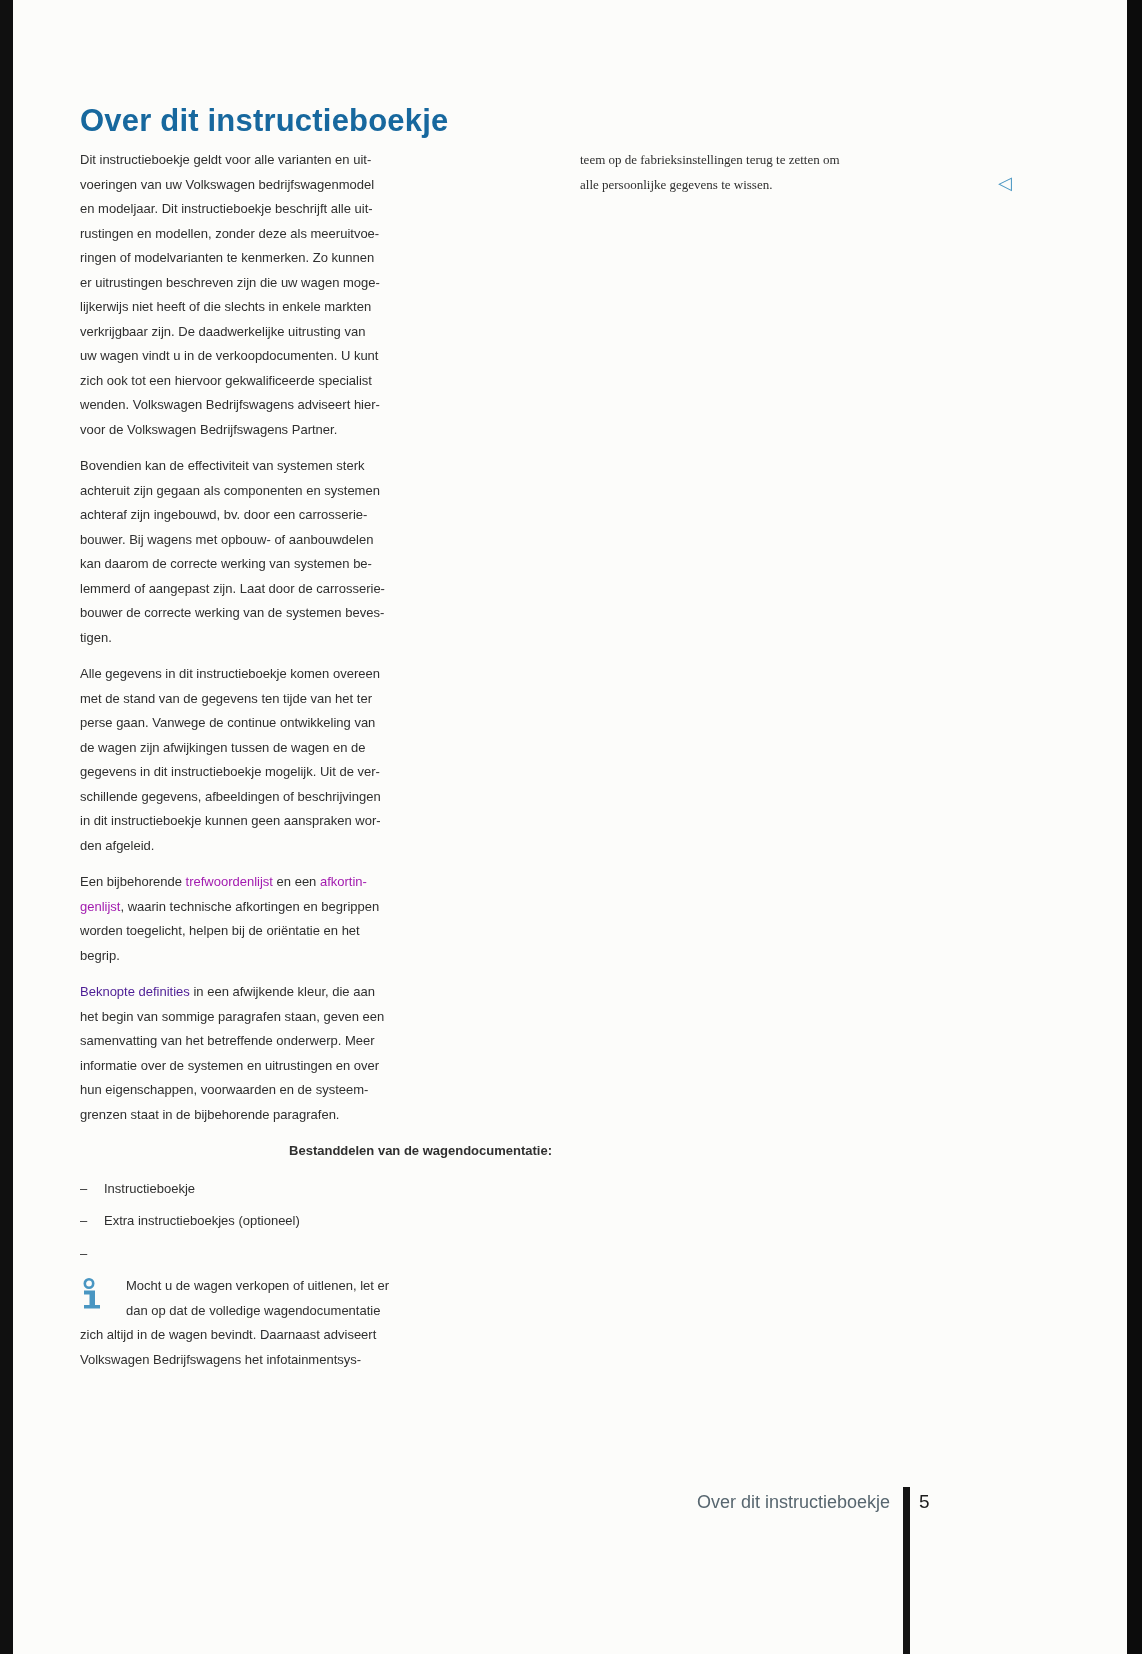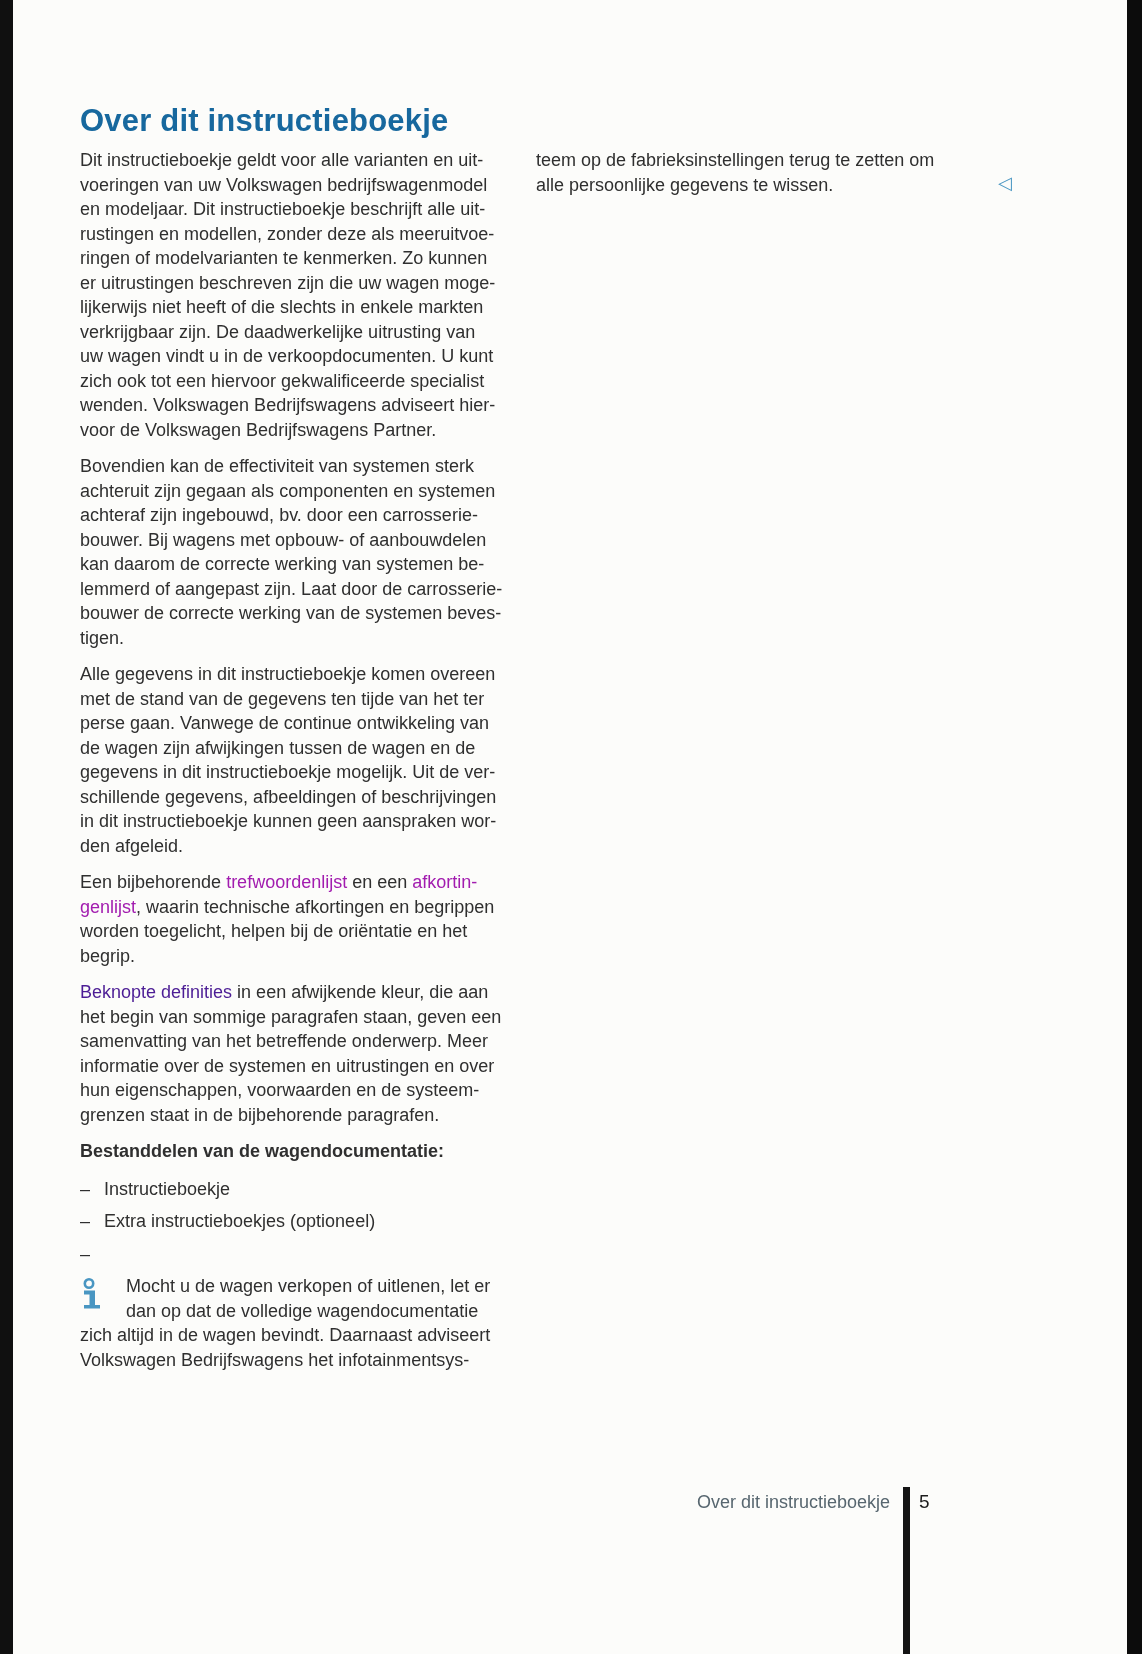--- a/index.html
+++ b/index.html
@@ -9,27 +9,27 @@
     font-family:"Liberation Sans","DejaVu Sans",sans-serif;
     color:#2f2f2f;overflow:hidden;
   }
   .edge{position:absolute;top:0;height:1654px;background:#101010;}
   .edge-left{left:0;width:13px;}
   .edge-right{right:0;width:15px;background:#0c0c0c;}
   .title{
     position:absolute;left:80px;top:82px;
     font-size:31px;font-weight:bold;color:#17689e;letter-spacing:.2px;
   }
-  .col{position:absolute;top:148px;font-size:18px;line-height:24.5px;}
+  .col{position:absolute;top:148px;font-size:13px;line-height:24.5px;}
   .col-left{left:80px;width:472px;}
-  .col-right{left:536px;width:472px;}
+  .col-right{left:580px;width:472px;font-family:Liberation Serif, serif;}
   p.body{margin:0 0 12px 0;white-space:pre;}
   .link{color:#a21caf;}
   .lead{color:#4c1d95;}
-  .list-heading{font-weight:bold;margin:8px 0 13px 0;white-space:pre;}
+  .list-heading{font-weight:bold;margin:8px 0 13px 0;white-space:pre;text-align:right;}
   .list-item{display:flex;margin:0 0 8px 0;}
   .list-item .dash{width:24px;flex:0 0 24px;}
   .list-item .li-text{white-space:pre;}
   .note{margin-top:16px;white-space:pre;}
   .note-icon-wrap{float:left;width:46px;height:44px;}
   .note-icon-wrap svg{margin-top:3px;}
   .end-marker{
     position:absolute;left:998px;top:172px;
     color:#4996c2;font-size:18px;
   }

